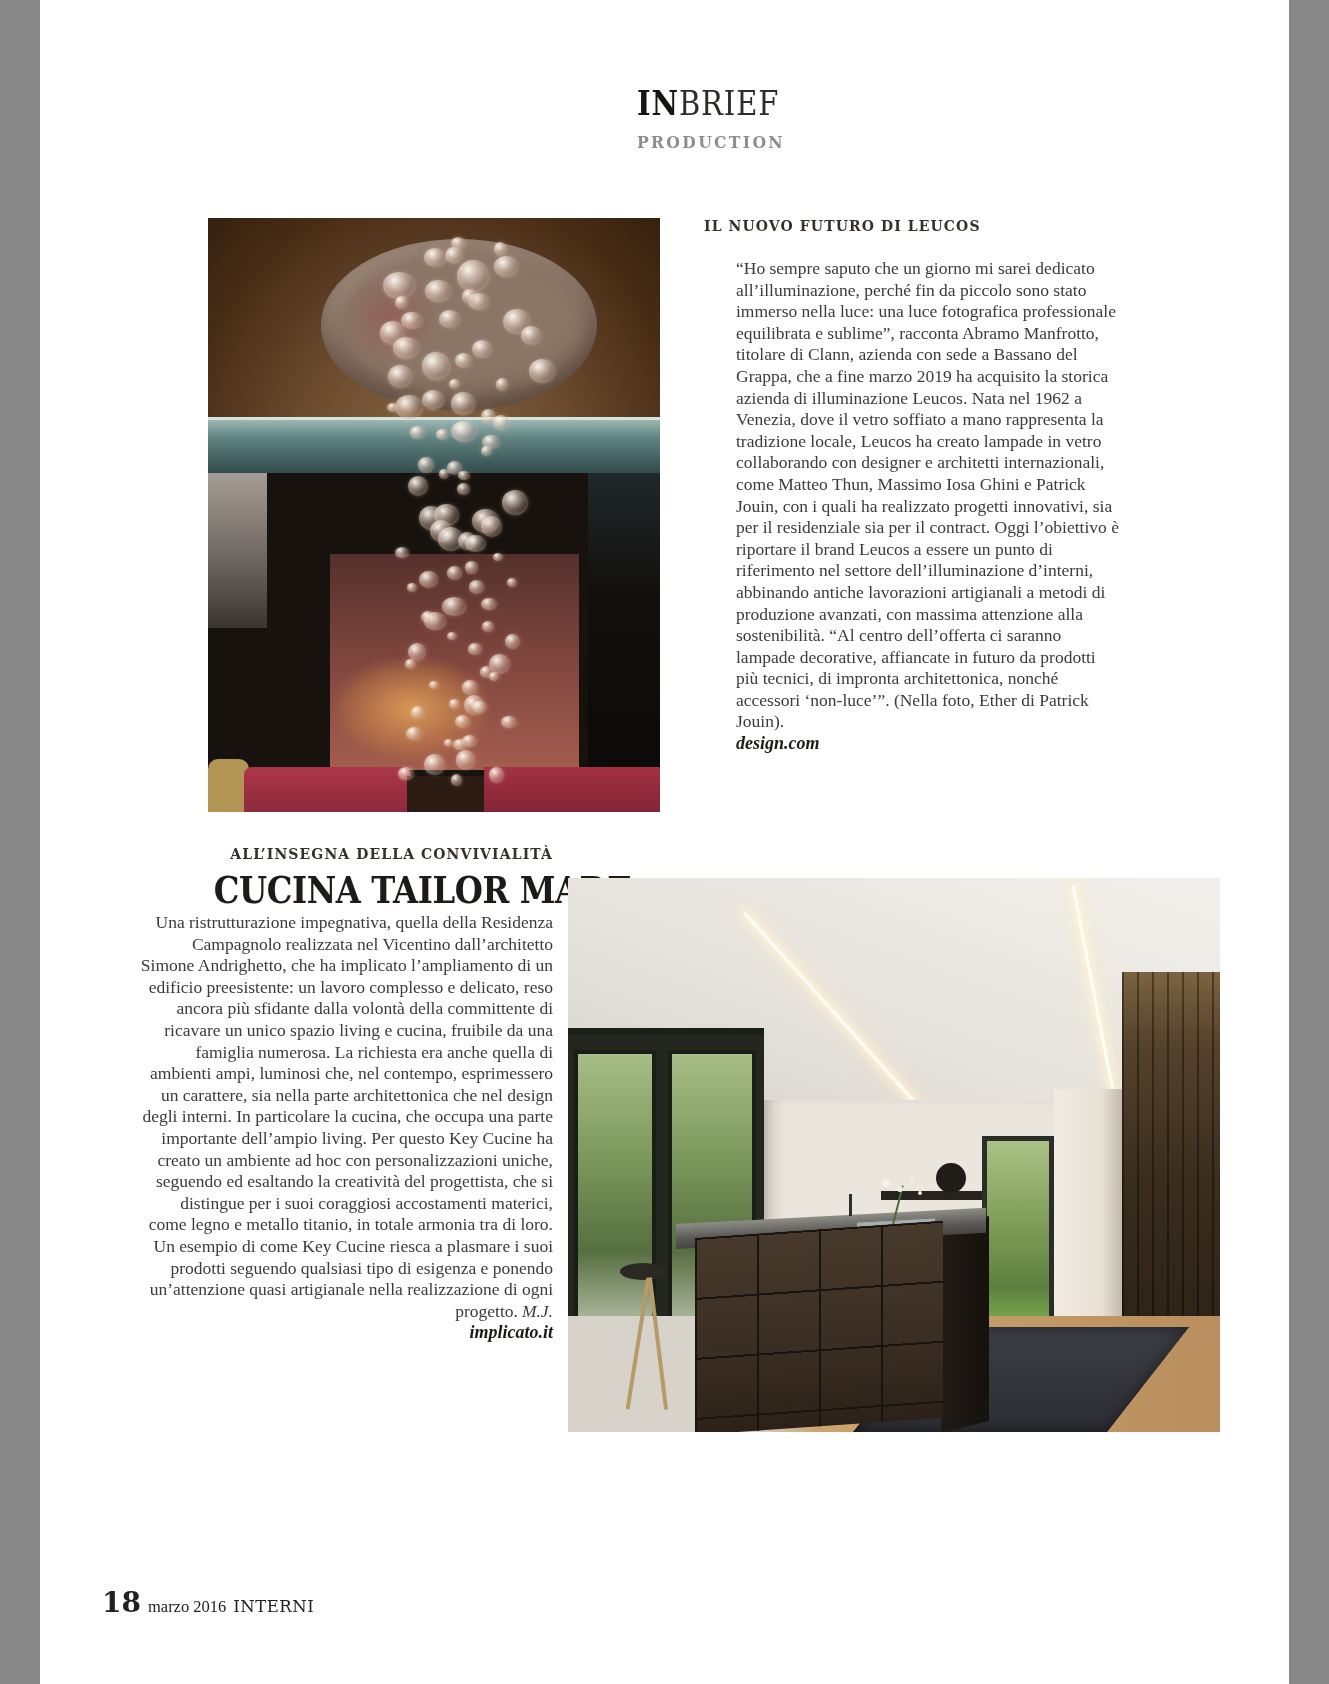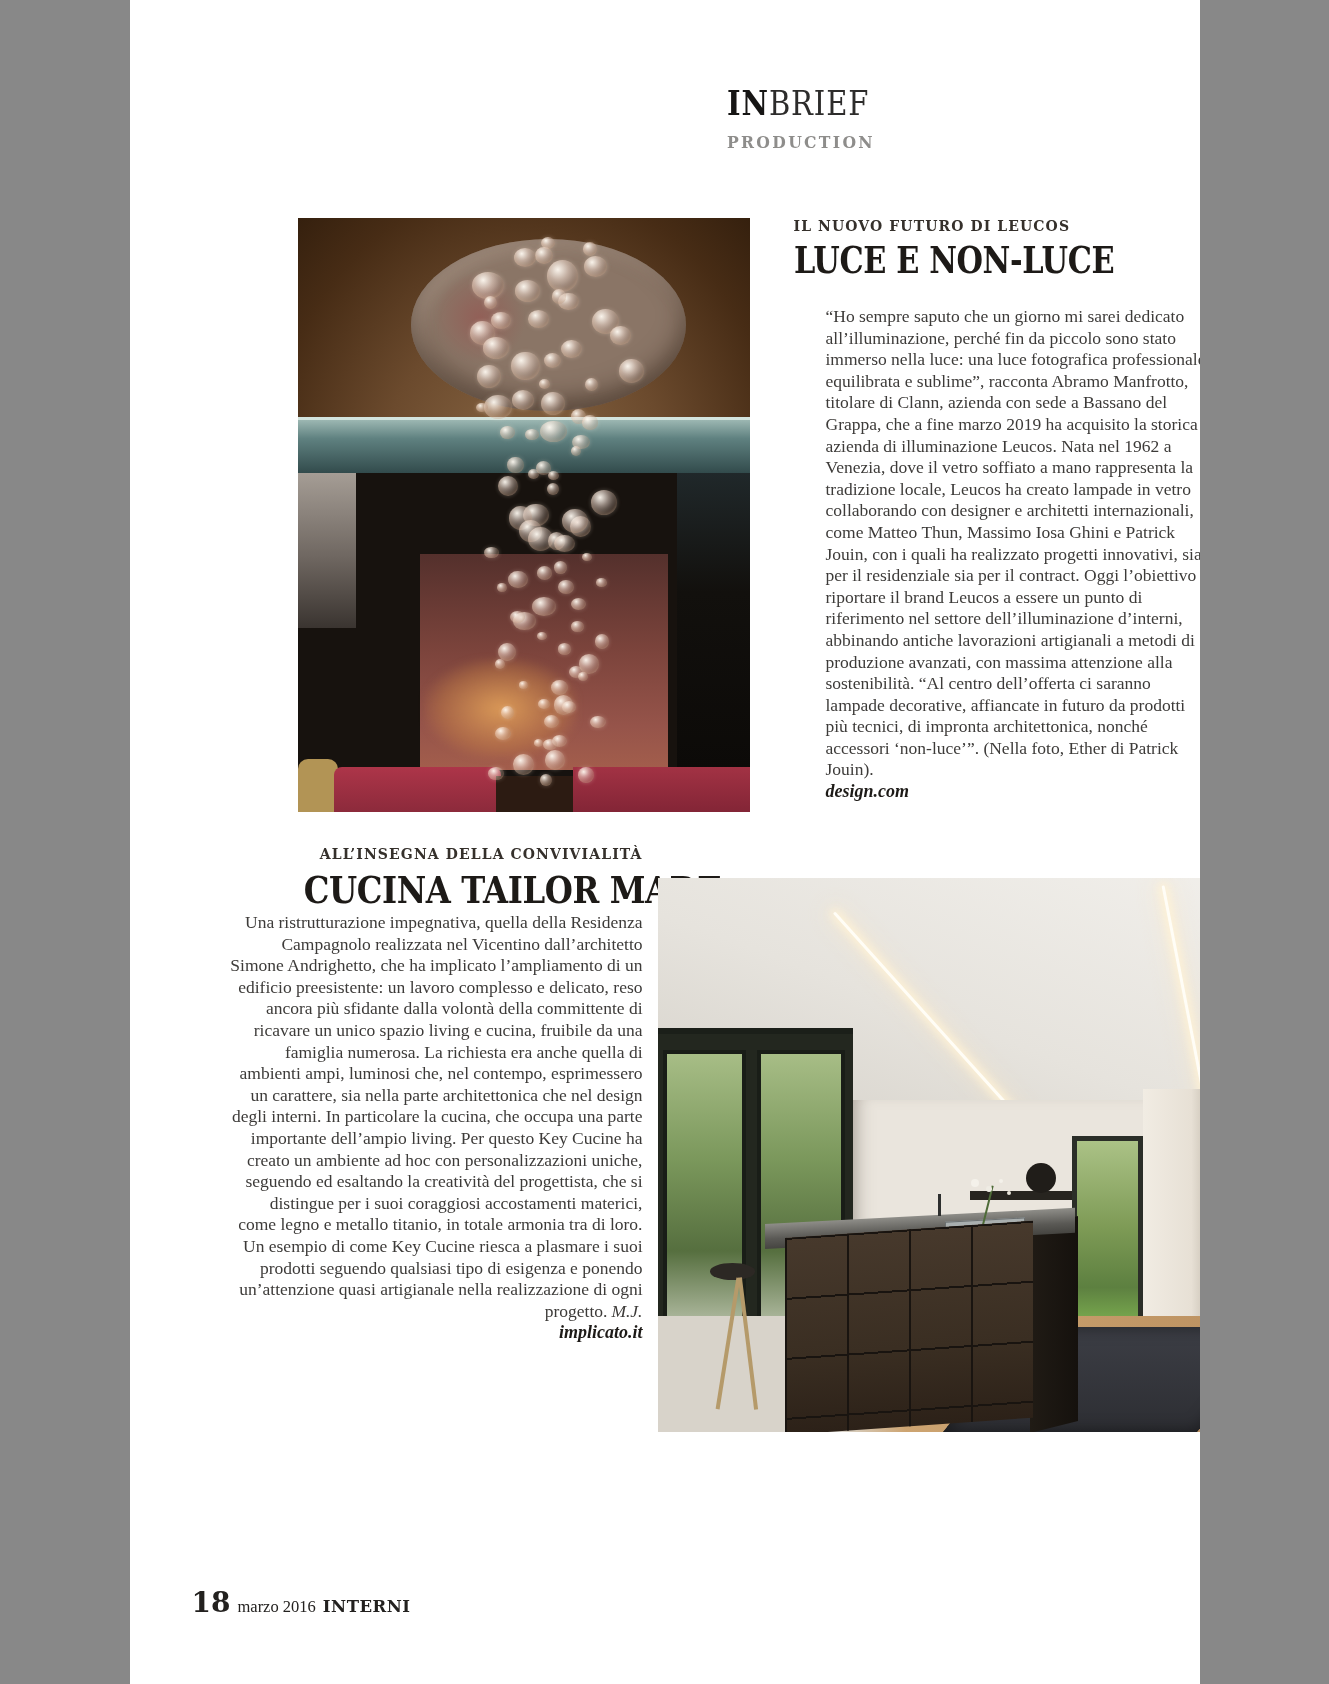--- a/index.html
+++ b/index.html
@@ -1,18 +1,18 @@
 <!DOCTYPE html>
 <html><head>
 <meta charset="utf-8">
 <style>
   * { margin:0; padding:0; box-sizing:border-box; }
   html,body { background:#888; }
   #page {
-    position:relative; width:1070px; height:1684px; margin:0 auto;
+    position:relative; width:1249px; height:1684px; margin:0 auto;
     background:#ffffff; overflow:hidden;
     font-family:"Liberation Serif", serif; color:#3c3a38;
   }
   
   .masthead { position:absolute; left:597px; top:84px; }
   .brand { font-family:"DejaVu Serif", serif; font-size:33px; letter-spacing:1px;
            transform:scaleX(.88); transform-origin:left; white-space:nowrap; }
   .brand .b1 { font-weight:800; color:#161514; }
   .brand .b2 { font-weight:400; color:#2d2c2b; }
   .section-label { margin-top:9px; font-family:"DejaVu Serif", serif; font-weight:bold;
@@ -34,21 +34,21 @@
 
   #cucina-col { position:absolute; left:100px; top:846px; width:413px; text-align:right; }
   #cucina-col .headline { transform:scaleX(.85); transform-origin:right; margin-top:5px; }
   #cucina-col .bodycopy { margin-top:0; }
   #cucina-col .website  { display:block; }
 
   
   #footer { position:absolute; left:62px; top:1586px; font-size:16.5px; color:#23211f;
             display:flex; align-items:baseline; gap:7px; }
   #footer .pageno { font-family:"DejaVu Serif", serif; font-weight:800; font-size:28px; }
-  #footer .mag { font-family:"DejaVu Serif", serif; font-weight:700; letter-spacing:.5px; }
+  #footer .mag { font-family:"DejaVu Serif", serif; font-weight:400; letter-spacing:.5px; }
 
   
   #photo-leucos { position:absolute; left:168px; top:218px; width:452px; height:594px;
                   overflow:hidden; background:#16120f; }
   .ch-ceiling { position:absolute; left:0; top:0; width:100%; height:33.5%;
     background:radial-gradient(ellipse at 50% 130%, #8a6845 0%, #6b4a2d 45%, #472c15 80%, #35200e); }
   .ch-mirror { position:absolute; left:25%; top:3.5%; width:61%; height:29%; border-radius:50%;
     background:radial-gradient(circle at 38% 35%, #dccdbf 0%, #b3a093 35%, #8a7566 60%, #5d4a3e 85%, #463ararg);
     background-color:#8a7566;
     box-shadow:inset 0 -10px 24px rgba(40,25,15,.55), inset 8px 6px 18px rgba(255,240,225,.25); }
@@ -261,21 +261,20 @@
         <div class="bubble" style="left: 47.7244%; top: 90.1991%; width: 21.1691px; height: 21.1389px;"></div>
         <div class="bubble" style="left: 54.7918%; top: 89.5756%; width: 19.3761px; height: 19.9322px;"></div>
         <div class="bubble" style="left: 62.0911%; top: 92.4912%; width: 15.5075px; height: 15.6379px;"></div>
         <div class="bubble" style="left: 42.1203%; top: 92.4336%; width: 16.025px; height: 12.7516px;"></div>
         <div class="bubble" style="left: 53.6991%; top: 93.6311%; width: 11.6119px; height: 11.8118px;"></div>
       </div>
   </div>
 
   <div id="leucos-col">
     <div class="kicker">IL NUOVO FUTURO DI LEUCOS</div>
-    <div><span class="headline">LUCE E NON-LUCE</span></div>
     <div class="bodycopy">“Ho sempre saputo che un giorno mi sarei dedicato all’illuminazione, perché fin da piccolo sono stato immerso nella luce: una luce fotografica professionale equilibrata e sublime”, racconta Abramo Manfrotto, titolare di Clann, azienda con sede a Bassano del Grappa, che a fine marzo 2019 ha acquisito la storica azienda di illuminazione Leucos. Nata nel 1962 a Venezia, dove il vetro soffiato a mano rappresenta la tradizione locale, Leucos ha creato lampade in vetro collaborando con designer e architetti internazionali, come Matteo Thun, Massimo Iosa Ghini e Patrick Jouin, con i quali ha realizzato progetti innovativi, sia per il residenziale sia per il contract. Oggi l’obiettivo è riportare il brand Leucos a essere un punto di riferimento nel settore dell’illuminazione d’interni, abbinando antiche lavorazioni artigianali a metodi di produzione avanzati, con massima attenzione alla sostenibilità. “Al centro dell’offerta ci saranno lampade decorative, affiancate in futuro da prodotti più tecnici, di impronta architettonica, nonché accessori ‘non-luce’”. (Nella foto, Ether di Patrick Jouin).</div>
     <span class="website">design.com</span>
   </div>
 
   <div id="cucina-col">
     <div class="kicker">ALL’INSEGNA DELLA CONVIVIALITÀ</div>
     <div><span class="headline">CUCINA TAILOR MADE</span></div>
     <div class="bodycopy"><span>Una ristrutturazione impegnativa, quella della Residenza Campagnolo realizzata nel Vicentino dall’architetto Simone Andrighetto, che ha implicato l’ampliamento di un edificio preesistente: un lavoro complesso e delicato, reso ancora più sfidante dalla volontà della committente di ricavare un unico spazio living e cucina, fruibile da una famiglia numerosa. La richiesta era anche quella di ambienti ampi, luminosi che, nel contempo, esprimessero un carattere, sia nella parte architettonica che nel design degli interni. In particolare la cucina, che occupa una parte importante dell’ampio living. Per questo Key Cucine ha creato un ambiente ad hoc con personalizzazioni uniche, seguendo ed esaltando la creatività del progettista, che si distingue per i suoi coraggiosi accostamenti materici, come legno e metallo titanio, in totale armonia tra di loro. Un esempio di come Key Cucine riesca a plasmare i suoi prodotti seguendo qualsiasi tipo di esigenza e ponendo un’attenzione quasi artigianale nella realizzazione di ogni progetto.</span><span class="author">M.J.</span></div>
     <span class="website">implicato.it</span>
   </div>

